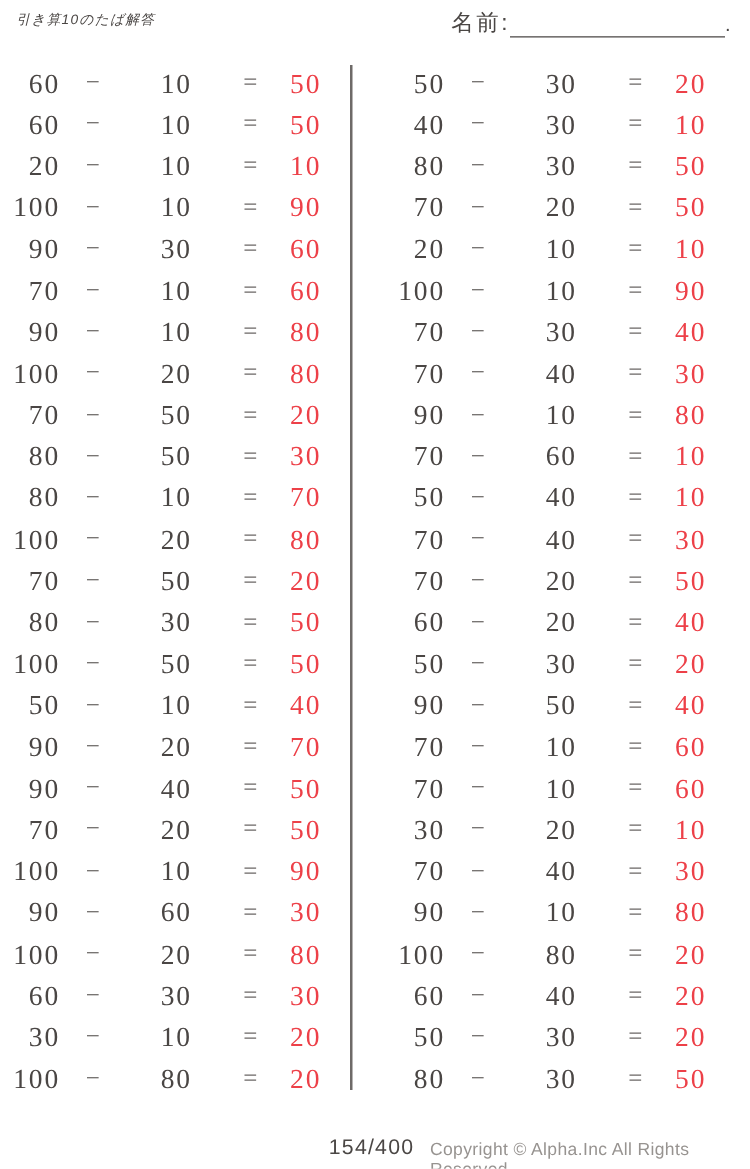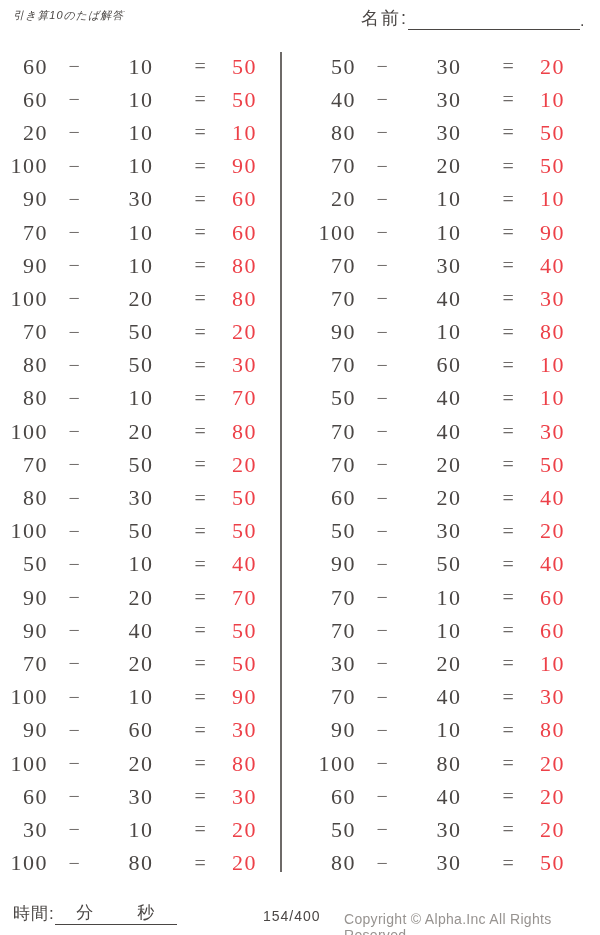--- a/index.html
+++ b/index.html
@@ -69,21 +69,21 @@
   }
   .time-line {
     display: inline-flex;
     width: 122px; height: 21px;
     border-bottom: 1.6px solid var(--text-color, #4a4644);
     justify-content: space-around;
     align-items: flex-end;
   }
   .page-num {
     position: absolute; left: 263px; top: 908px;
-    font-size: 14px; color: var(--text-color, #4a4644);
+    font-size: 17px; color: var(--text-color, #4a4644);
     letter-spacing: 1px;
   }
   .copyright {
     position: absolute; left: 344px; top: 911px;
     font-size: 14px; color: var(--muted-color, #979390);
     letter-spacing: 0.3px;
   }
 </style>
 </head>
 <body>
@@ -495,24 +495,17 @@
 
   <div class="prow">
     <span class="cell minuend">80</span>
     <span class="cell op">−</span>
     <span class="cell subtrahend">30</span>
     <span class="cell eq">=</span>
     <span class="cell answer">50</span>
   </div>
 </div>
 
-  <div class="footer-time">
-    <span>時間:</span>
-      <span class="time-line">
-        <span>分</span>
-        <span>秒</span>
-      </span>
-  </div>
 
   <div class="page-num">154/400</div>
   <div class="copyright">Copyright ©  Alpha.Inc All Rights Reserved.</div>
 
 </div>
 
 </body></html>

